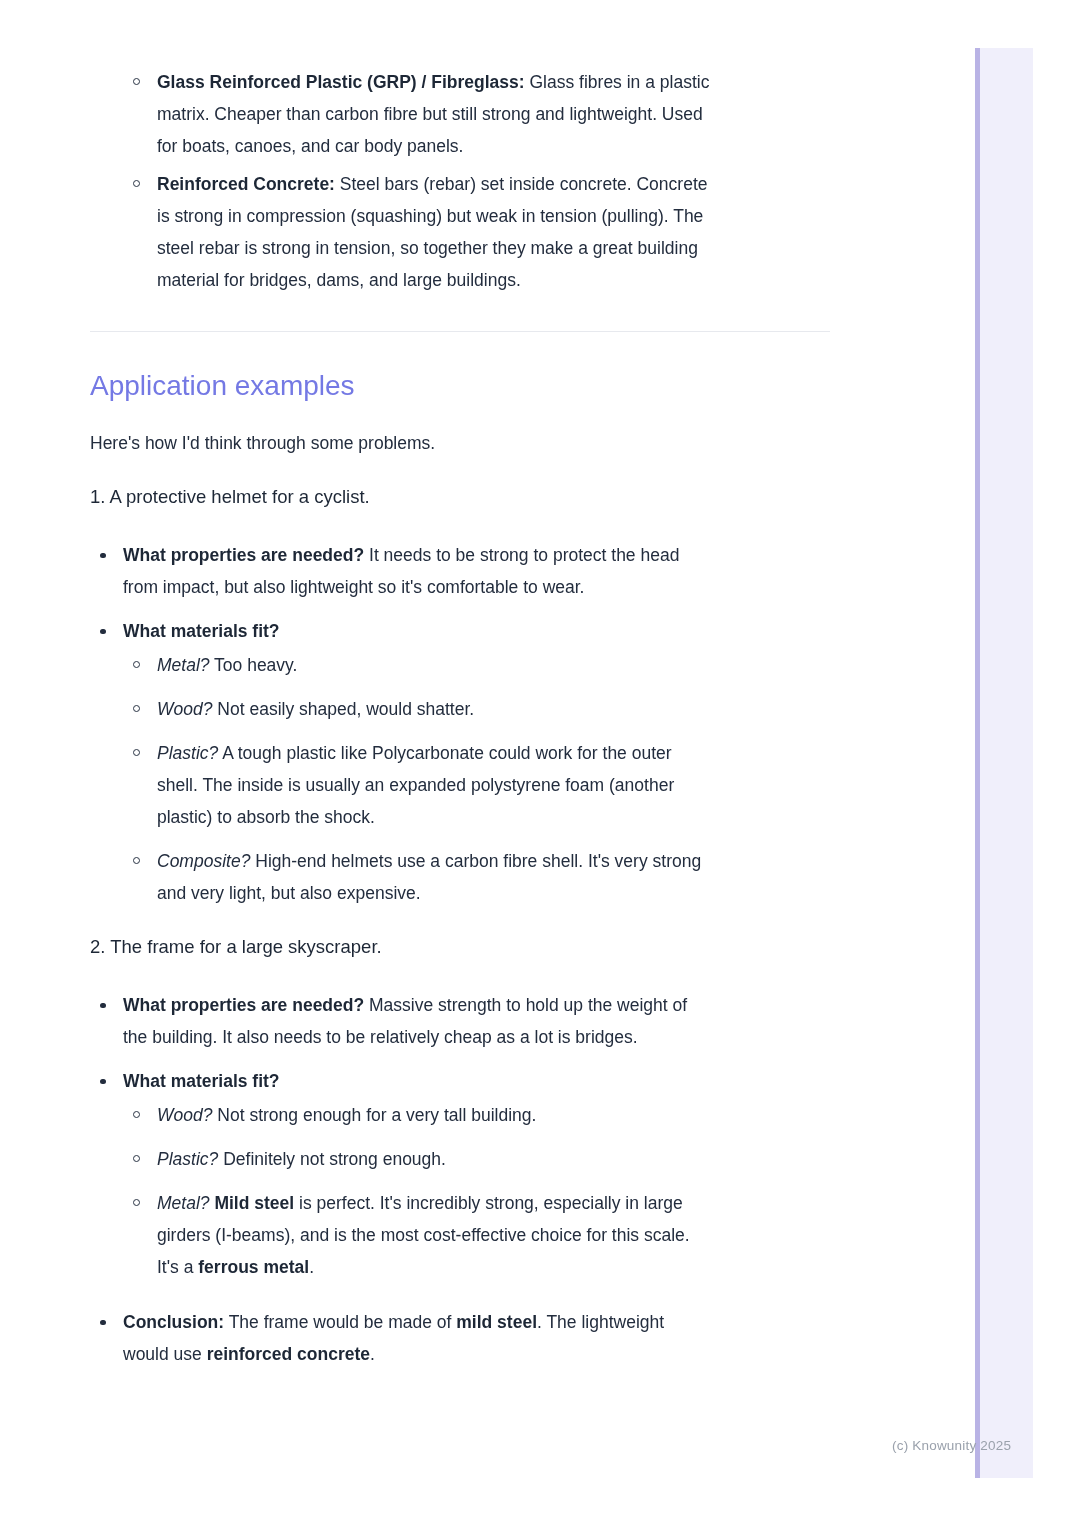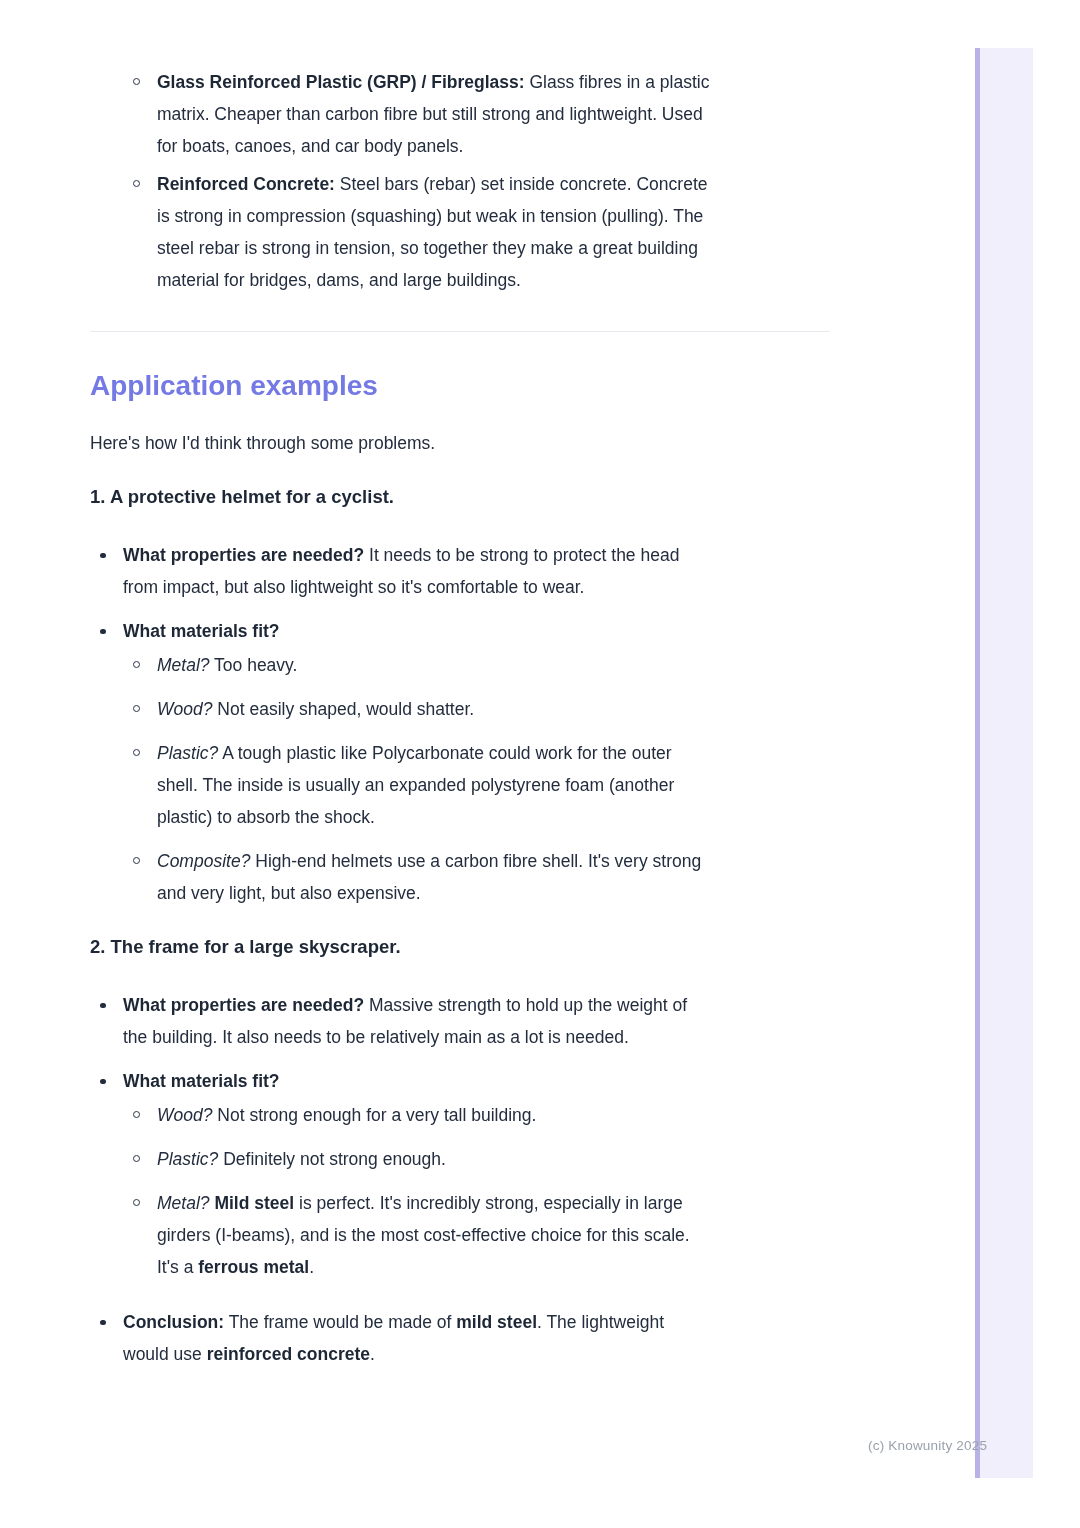--- a/index.html
+++ b/index.html
@@ -18,21 +18,21 @@
     position: absolute;
     left: 975px; top: 48px;
     width: 58px; height: 1430px;
     background: #f0effb;
     border-left: 5px solid #b9b3e5;
     z-index: 1;
   }
 
   .watermark {
     position: absolute;
-    left: 868px; top: 1438px;
+    left: 892px; top: 1438px;
     font-size: 13.5px;
     letter-spacing: 0.2px;
     color: #9aa1ac;
     z-index: 2;
     white-space: nowrap;
   }
 
   .content {
     position: absolute;
     left: 90px; top: 66px;
@@ -45,31 +45,31 @@
 
   hr.divider {
     border: none;
     border-top: 1.5px solid #e7e9ee;
     margin: 35px 0 0 0;
   }
 
   .heading {
     font-size: 28px;
     line-height: 34px;
-    font-weight: 700;
+    font-weight: 400;
     color: #7479e4;
     margin: 37px 0 0 0;
   }
 
   .intro { margin: 24px 0 0 0; }
 
   .sub-title {
     font-size: 18.5px;
     line-height: 28px;
-    font-weight: 700;
+    font-weight: 400;
     color: #1d2736;
     margin: 24px 0 0 0;
   }
 
   .list { margin: 0; }
   .list.list-after-title { margin-top: 28px; }
 
   .item { position: relative; }
   .item.level1 { padding-left: 33px; }
   .item.level2 { padding-left: 67px; }
@@ -127,21 +127,21 @@
         <div class="item level1"><span class="marker disc"></span><span class="item-text"><span class="b">What materials fit?</span></span></div>
         <div class="item level2 first-sub"><span class="marker circle"></span><span class="item-text"><span class="i">Metal?</span><span> Too heavy.</span></span></div>
         <div class="item level2"><span class="marker circle"></span><span class="item-text"><span class="i">Wood?</span><span> Not easily shaped, would shatter.</span></span></div>
         <div class="item level2"><span class="marker circle"></span><span class="item-text"><span class="i">Plastic?</span><span> A tough plastic like Polycarbonate could work for the outer</span><br><span>shell. The inside is usually an expanded polystyrene foam (another</span><br><span>plastic) to absorb the shock.</span></span></div>
         <div class="item level2"><span class="marker circle"></span><span class="item-text"><span class="i">Composite?</span><span> High-end helmets use a carbon fibre shell. It's very strong</span><br><span>and very light, but also expensive.</span></span></div>
       </div>
 
     <h3 class="sub-title">2. The frame for a large skyscraper.</h3>
 
     <div class="list list-after-title">
-        <div class="item level1"><span class="marker disc"></span><span class="item-text"><span class="b">What properties are needed?</span><span> Massive strength to hold up the weight of</span><br><span>the building. It also needs to be relatively main as a lot is needed.</span></span></div>
+        <div class="item level1"><span class="marker disc"></span><span class="item-text"><span class="b">What properties are needed?</span><span> Massive strength to hold up the weight of</span><br><span>the building. It also needs to be relatively cheap as a lot is bridges.</span></span></div>
         <div class="item level1"><span class="marker disc"></span><span class="item-text"><span class="b">What materials fit?</span></span></div>
         <div class="item level2 first-sub"><span class="marker circle"></span><span class="item-text"><span class="i">Wood?</span><span> Not strong enough for a very tall building.</span></span></div>
         <div class="item level2"><span class="marker circle"></span><span class="item-text"><span class="i">Plastic?</span><span> Definitely not strong enough.</span></span></div>
         <div class="item level2"><span class="marker circle"></span><span class="item-text"><span class="i">Metal?</span><span> </span><span class="b">Mild steel</span><span> is perfect. It's incredibly strong, especially in large</span><br><span>girders (I-beams), and is the most cost-effective choice for this scale.</span><br><span>It's a </span><span class="b">ferrous metal</span><span>.</span></span></div>
         <div class="item level1 after-sub"><span class="marker disc"></span><span class="item-text"><span class="b">Conclusion:</span><span> The frame would be made of </span><span class="b">mild steel</span><span>. The lightweight</span><br><span>would use </span><span class="b">reinforced concrete</span><span>.</span></span></div>
       </div>
 
   </div>
 </div>
 

